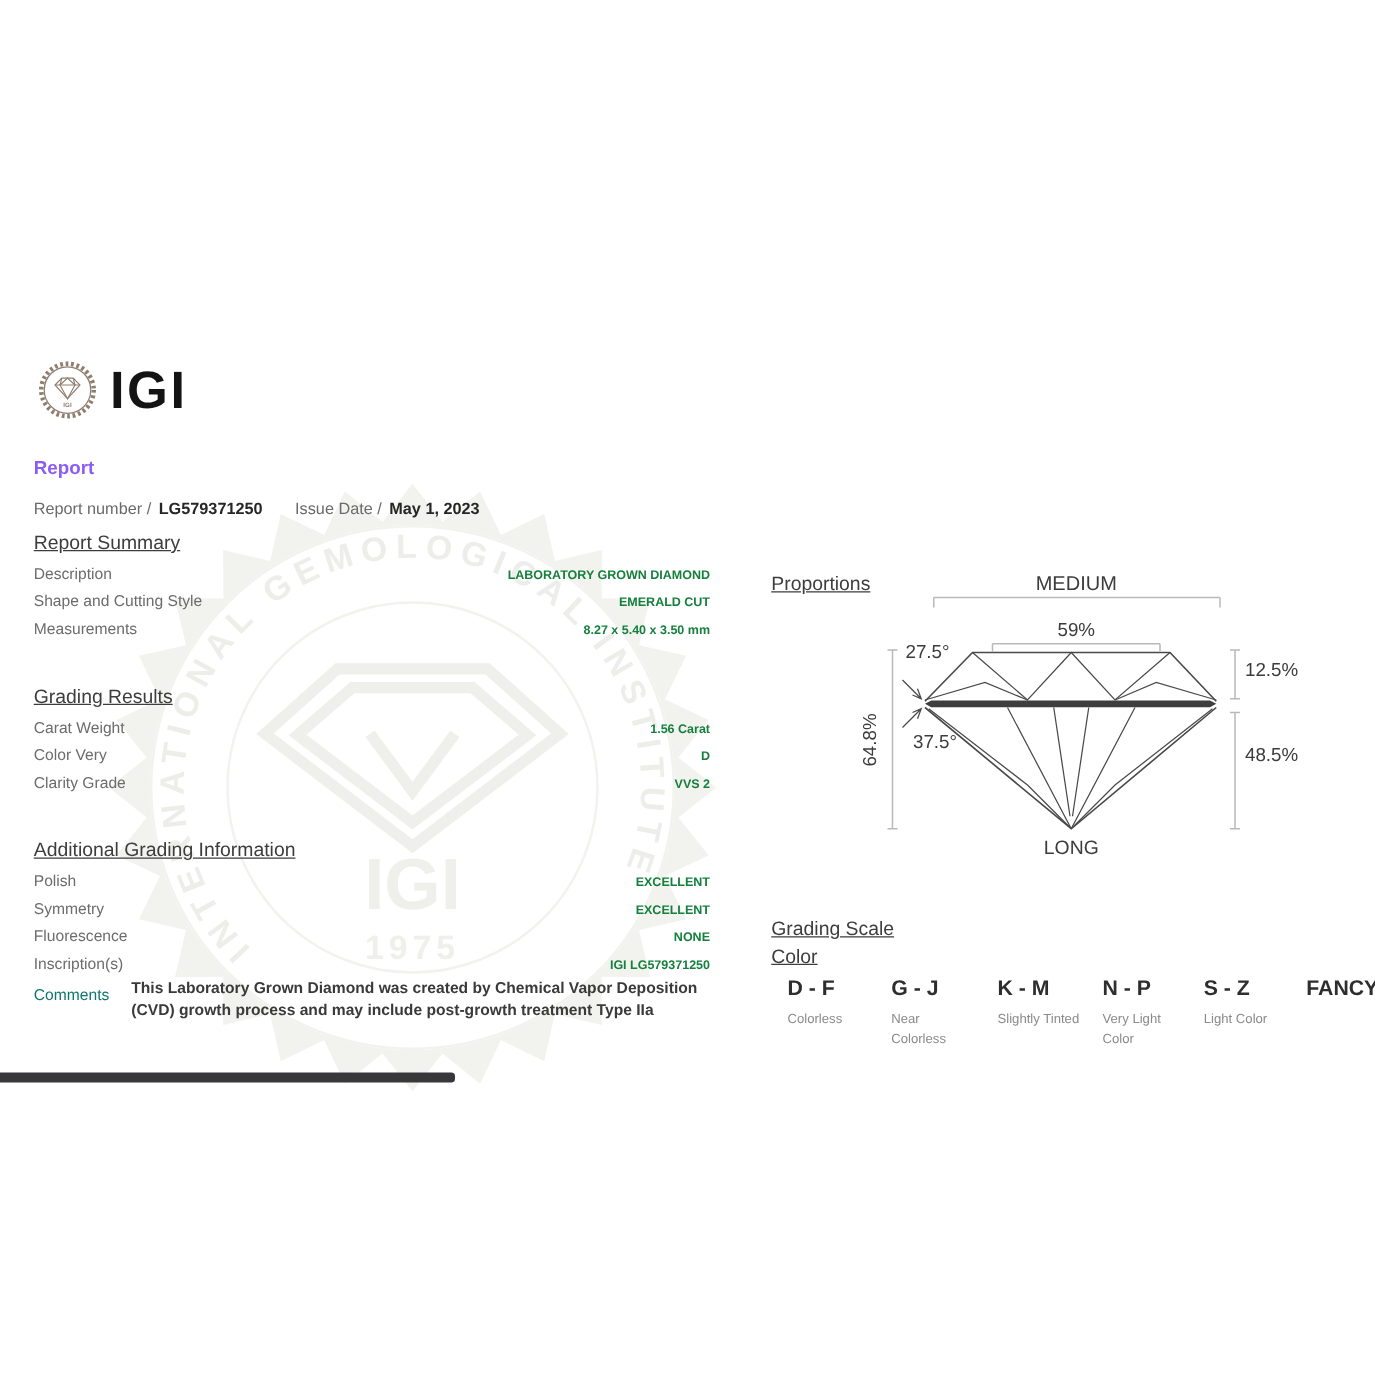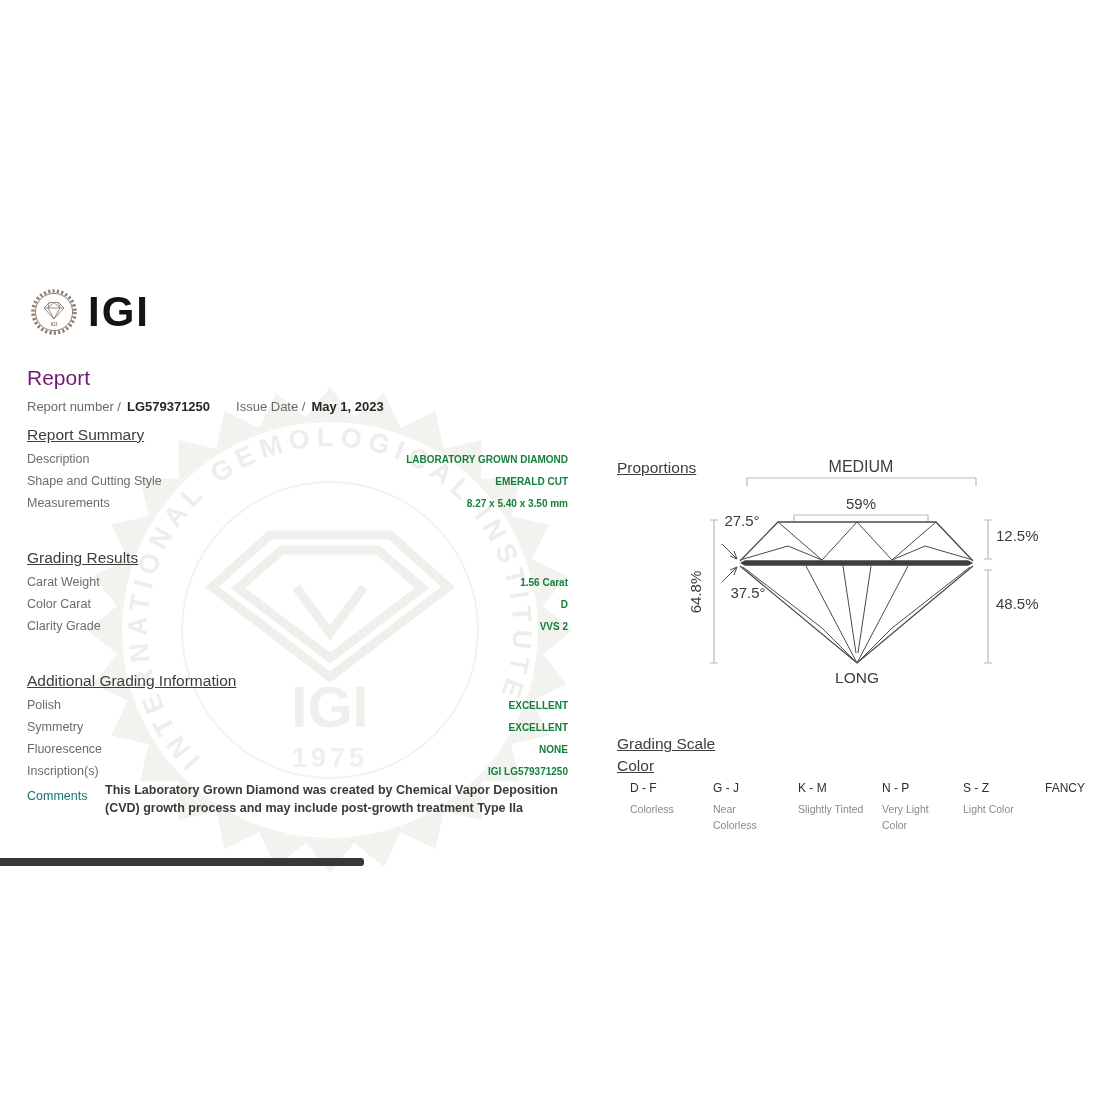--- a/index.html
+++ b/index.html
@@ -6,36 +6,36 @@
   body{width:1100px;height:1100px;background:#ffffff;position:relative;overflow:hidden;
        font-family:"Liberation Sans", sans-serif;color:#2b2b2b;}
   .abs{position:absolute;}
   
   #watermark{left:60px;top:375px;width:540px;height:510px;pointer-events:none;}
   
   #brand-row{left:30px;top:288px;display:flex;align-items:center;gap:10px;}
   #brand-text{font-size:42px;font-weight:700;letter-spacing:2px;color:#141414;line-height:48px;}
   
   .left-col{left:27px;width:541px;}
-  #report-title{top:366px;font-size:21px;font-weight:400;color:#701a75;}
+  #report-title{top:366px;font-size:15px;font-weight:700;color:#8b5cf6;}
   #report-meta{top:399px;font-size:13px;color:#6a6a6a;display:flex;gap:6px;align-items:baseline;}
   #report-meta b{color:#262626;font-weight:700;}
   #report-meta .gap{width:14px;}
   .sec-heading{font-size:15.5px;font-weight:500;color:#3d3d3d;text-decoration:underline;}
   .kv{display:flex;justify-content:space-between;align-items:baseline;gap:44px;}
   .kv .k{font-size:12.5px;color:#6c6c6c;}
   .kv .v{font-size:10px;font-weight:700;color:#15803d;text-align:right;}
   #comments-label{font-size:12.5px;color:#0f766e;}
   #comments-text{left:105px;top:781px;width:468px;font-size:12.5px;font-weight:600;color:#3a3a3a;line-height:18px;}
   
   #proportions-heading{left:617px;top:429px;margin-top:30px;}
   #grading-scale-heading{left:617px;top:735px;}
   #color-heading{left:617px;top:757px;}
   .scale-col{top:781px;width:80px;}
-  .scale-range{font-size:12px;font-weight:400;color:#2e2e2e;margin-bottom:6px;}
+  .scale-range{font-size:17px;font-weight:700;color:#2e2e2e;margin-bottom:6px;}
   .scale-desc{font-size:10.5px;color:#8a8a8a;line-height:16px;width:62px;}
   
   #bottom-bar{left:0;top:858px;width:364px;height:8px;background:#38383b;border-radius:0 3px 3px 0;}
   svg text{font-family:"Liberation Sans", sans-serif;}
 </style>
 </head>
 <body>
 
 <svg id="watermark" class="abs" width="540" height="510" viewBox="0 0 540 510" aria-hidden="true">
   <path id="wm-burst" fill="#f2f2ee" d="M513.0,255.0 L482.7,279.0 L506.9,309.1 L472.0,325.7 L488.9,360.4 L451.2,368.9 L460.0,406.5 L421.3,406.3 L421.5,445.0 L383.9,436.2 L375.4,473.9 L340.7,457.0 L324.1,491.9 L294.0,467.7 L270.0,498.0 L246.0,467.7 L215.9,491.9 L199.3,457.0 L164.6,473.9 L156.1,436.2 L118.5,445.0 L118.7,406.3 L80.0,406.5 L88.8,368.9 L51.1,360.4 L68.0,325.7 L33.1,309.1 L57.3,279.0 L27.0,255.0 L57.3,231.0 L33.1,200.9 L68.0,184.3 L51.1,149.6 L88.8,141.1 L80.0,103.5 L118.7,103.7 L118.5,65.0 L156.1,73.8 L164.6,36.1 L199.3,53.0 L215.9,18.1 L246.0,42.3 L270.0,12.0 L294.0,42.3 L324.1,18.1 L340.7,53.0 L375.4,36.1 L383.9,73.8 L421.5,65.0 L421.3,103.7 L460.0,103.5 L451.2,141.1 L488.9,149.6 L472.0,184.3 L506.9,200.9 L482.7,231.0 Z"></path>
@@ -93,21 +93,21 @@
   <span class="k">Measurements</span>
   <span class="v">8.27 x 5.40 x 3.50 mm</span>
 </div>
 
 <div class="abs left-col sec-heading" style="top:549px">Grading Results</div>
 <div class="abs left-col kv" style="top:575px">
   <span class="k">Carat Weight</span>
   <span class="v">1.56 Carat</span>
 </div>
 <div class="abs left-col kv" style="top:597px">
-  <span class="k">Color Carat</span>
+  <span class="k">Color Very</span>
   <span class="v">D</span>
 </div>
 <div class="abs left-col kv" style="top:619px">
   <span class="k">Clarity Grade</span>
   <span class="v">VVS 2</span>
 </div>
 
 <div class="abs left-col sec-heading" style="top:672px">Additional Grading Information</div>
 <div class="abs left-col kv" style="top:698px">
   <span class="k">Polish</span>

